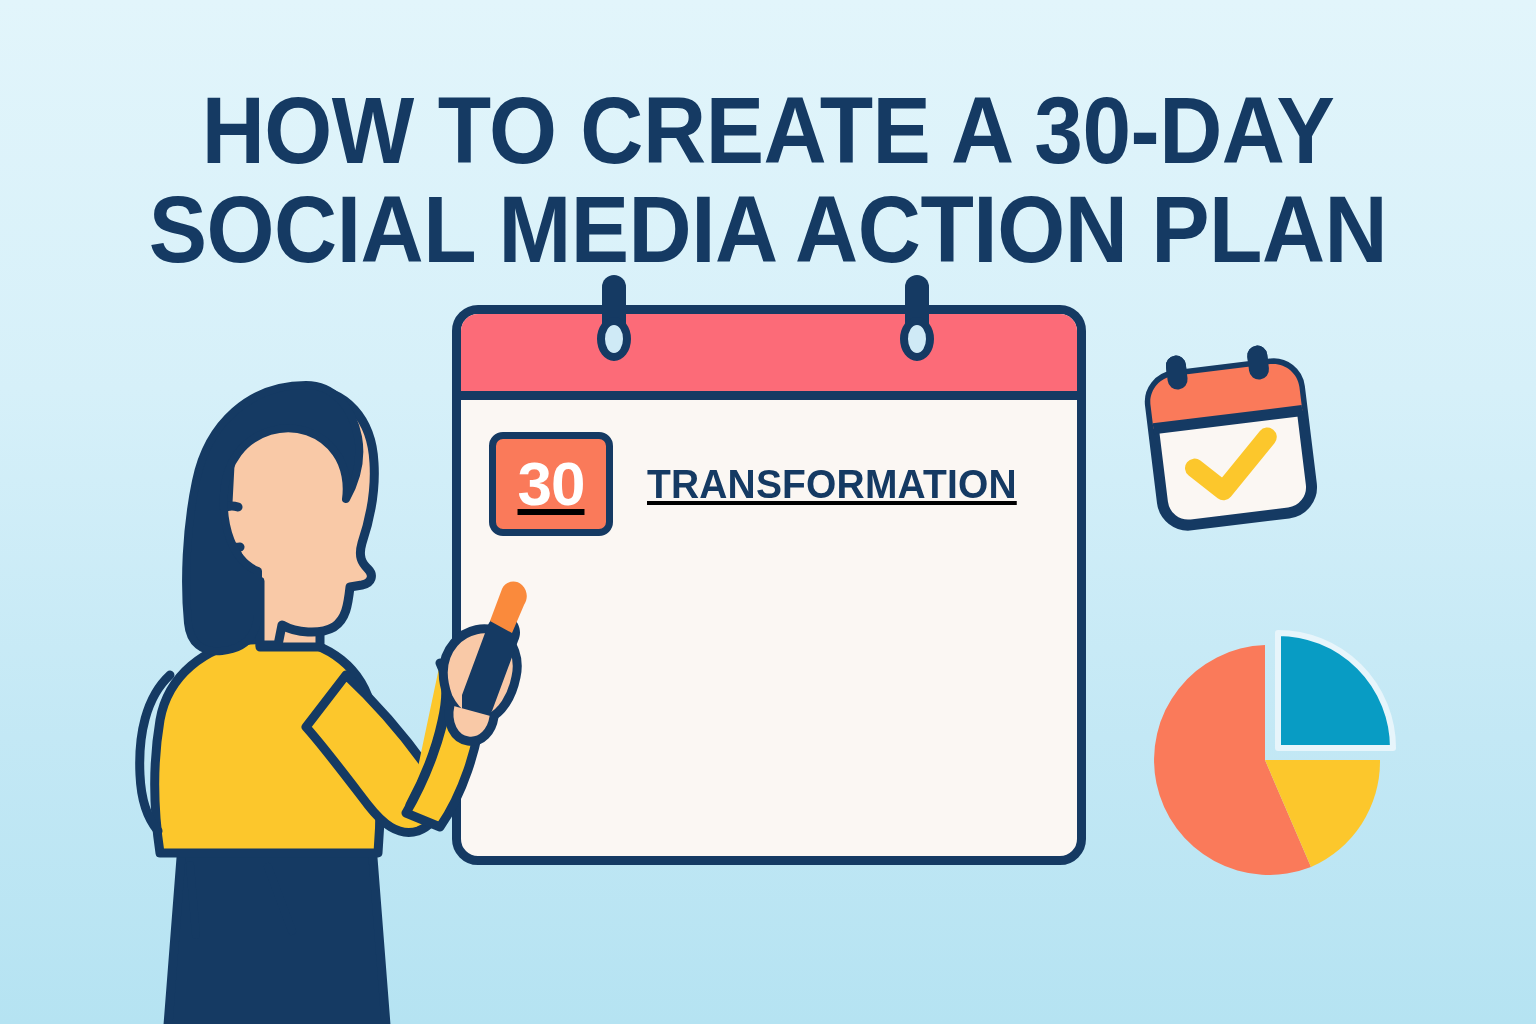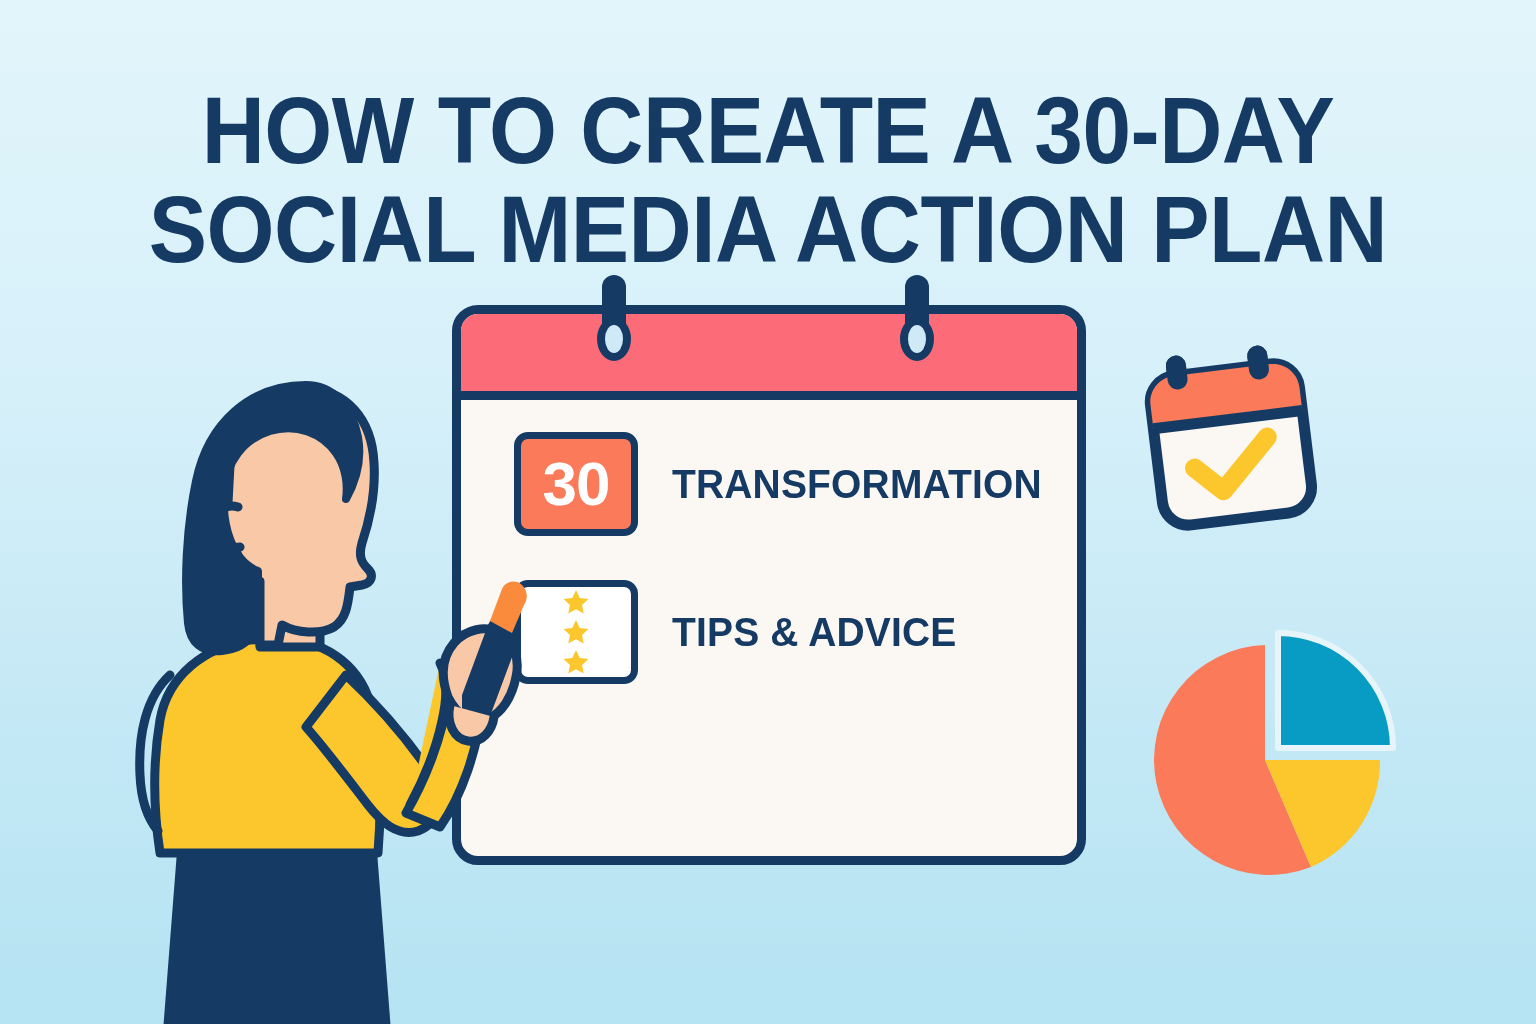--- a/index.html
+++ b/index.html
@@ -58,21 +58,22 @@
   }
   .board-rows {
     position: absolute;
     left: 0; top: 96px;
     width: 100%;
   }
   .board-row {
     display: flex;
     align-items: center;
     height: 148px;
-    padding-left: 53px;
+    padding-left: 28px;
+    text-decoration: underline;
   }
   .row-tile {
     width: 124px; height: 104px;
     box-sizing: border-box;
     border: 7px solid #153A63;
     border-radius: 14px;
     display: flex;
     align-items: center;
     justify-content: center;
     flex: none;
@@ -163,36 +164,20 @@
 
     <div class="board-rows">
 
       <div class="board-row">
         <div class="row-tile tile-num">
           <span class="tile-num-text">30</span>
         </div>
         <div class="row-label">TRANSFORMATION</div>
       </div>
 
-      <div class="board-row">
-        <div class="row-tile tile-star">
-          <div class="stars-stack">
-            <svg class="star-glyph" width="30" height="29" viewBox="0 0 24 24">
-              <path d="M12 1.6l3.1 6.6 7.2.9-5.3 5 1.4 7.1-6.4-3.6-6.4 3.6 1.4-7.1-5.3-5 7.2-.9z" fill="#FCC72C"></path>
-            </svg>
-            <svg class="star-glyph" width="30" height="29" viewBox="0 0 24 24">
-              <path d="M12 1.6l3.1 6.6 7.2.9-5.3 5 1.4 7.1-6.4-3.6-6.4 3.6 1.4-7.1-5.3-5 7.2-.9z" fill="#FCC72C"></path>
-            </svg>
-            <svg class="star-glyph" width="30" height="29" viewBox="0 0 24 24">
-              <path d="M12 1.6l3.1 6.6 7.2.9-5.3 5 1.4 7.1-6.4-3.6-6.4 3.6 1.4-7.1-5.3-5 7.2-.9z" fill="#FCC72C"></path>
-            </svg>
-          </div>
-        </div>
-        <div class="row-label">TIPS &amp; ADVICE</div>
-      </div>
 
 
     </div>
   </div>
 
   <svg id="woman" viewBox="0 0 430 650">
 
     <path d="M72 470 L262 470 L276 650 L58 650 Z" fill="#153A63" stroke="#153A63" stroke-width="9" stroke-linejoin="round"></path>
 
     <path d="M140 265 C95 272 58 300 50 345 C42 392 44 438 50 478 L268 478 C272 430 270 372 262 336 C253 292 218 268 176 263 Z" fill="#FCC72C" stroke="#153A63" stroke-width="9" stroke-linejoin="round"></path>

